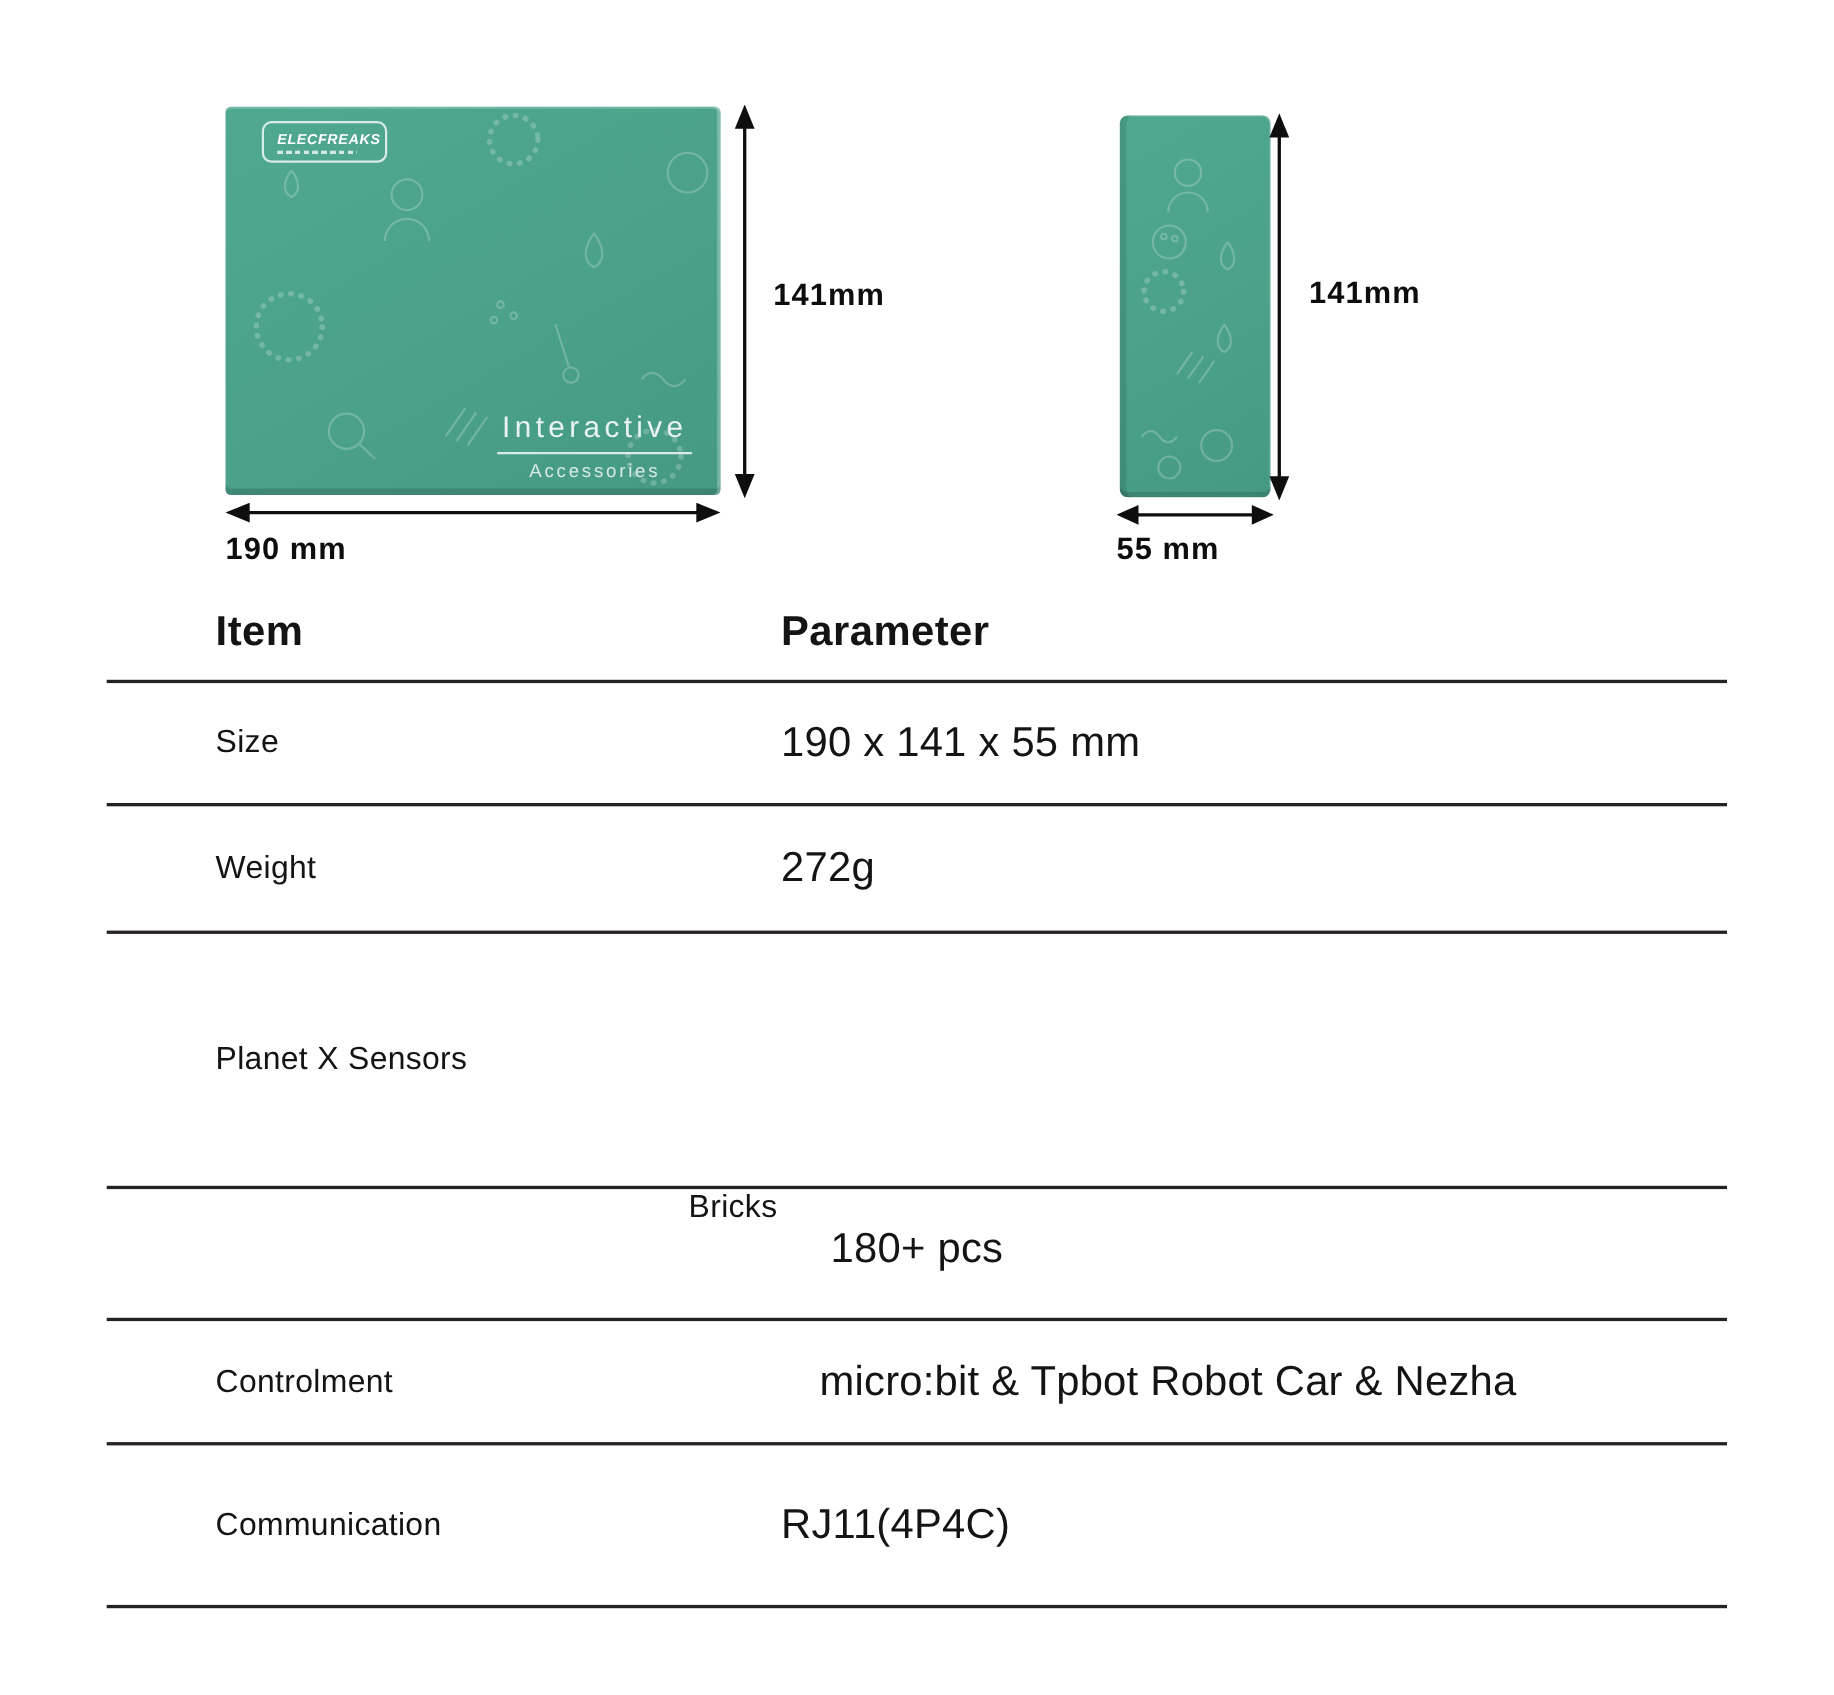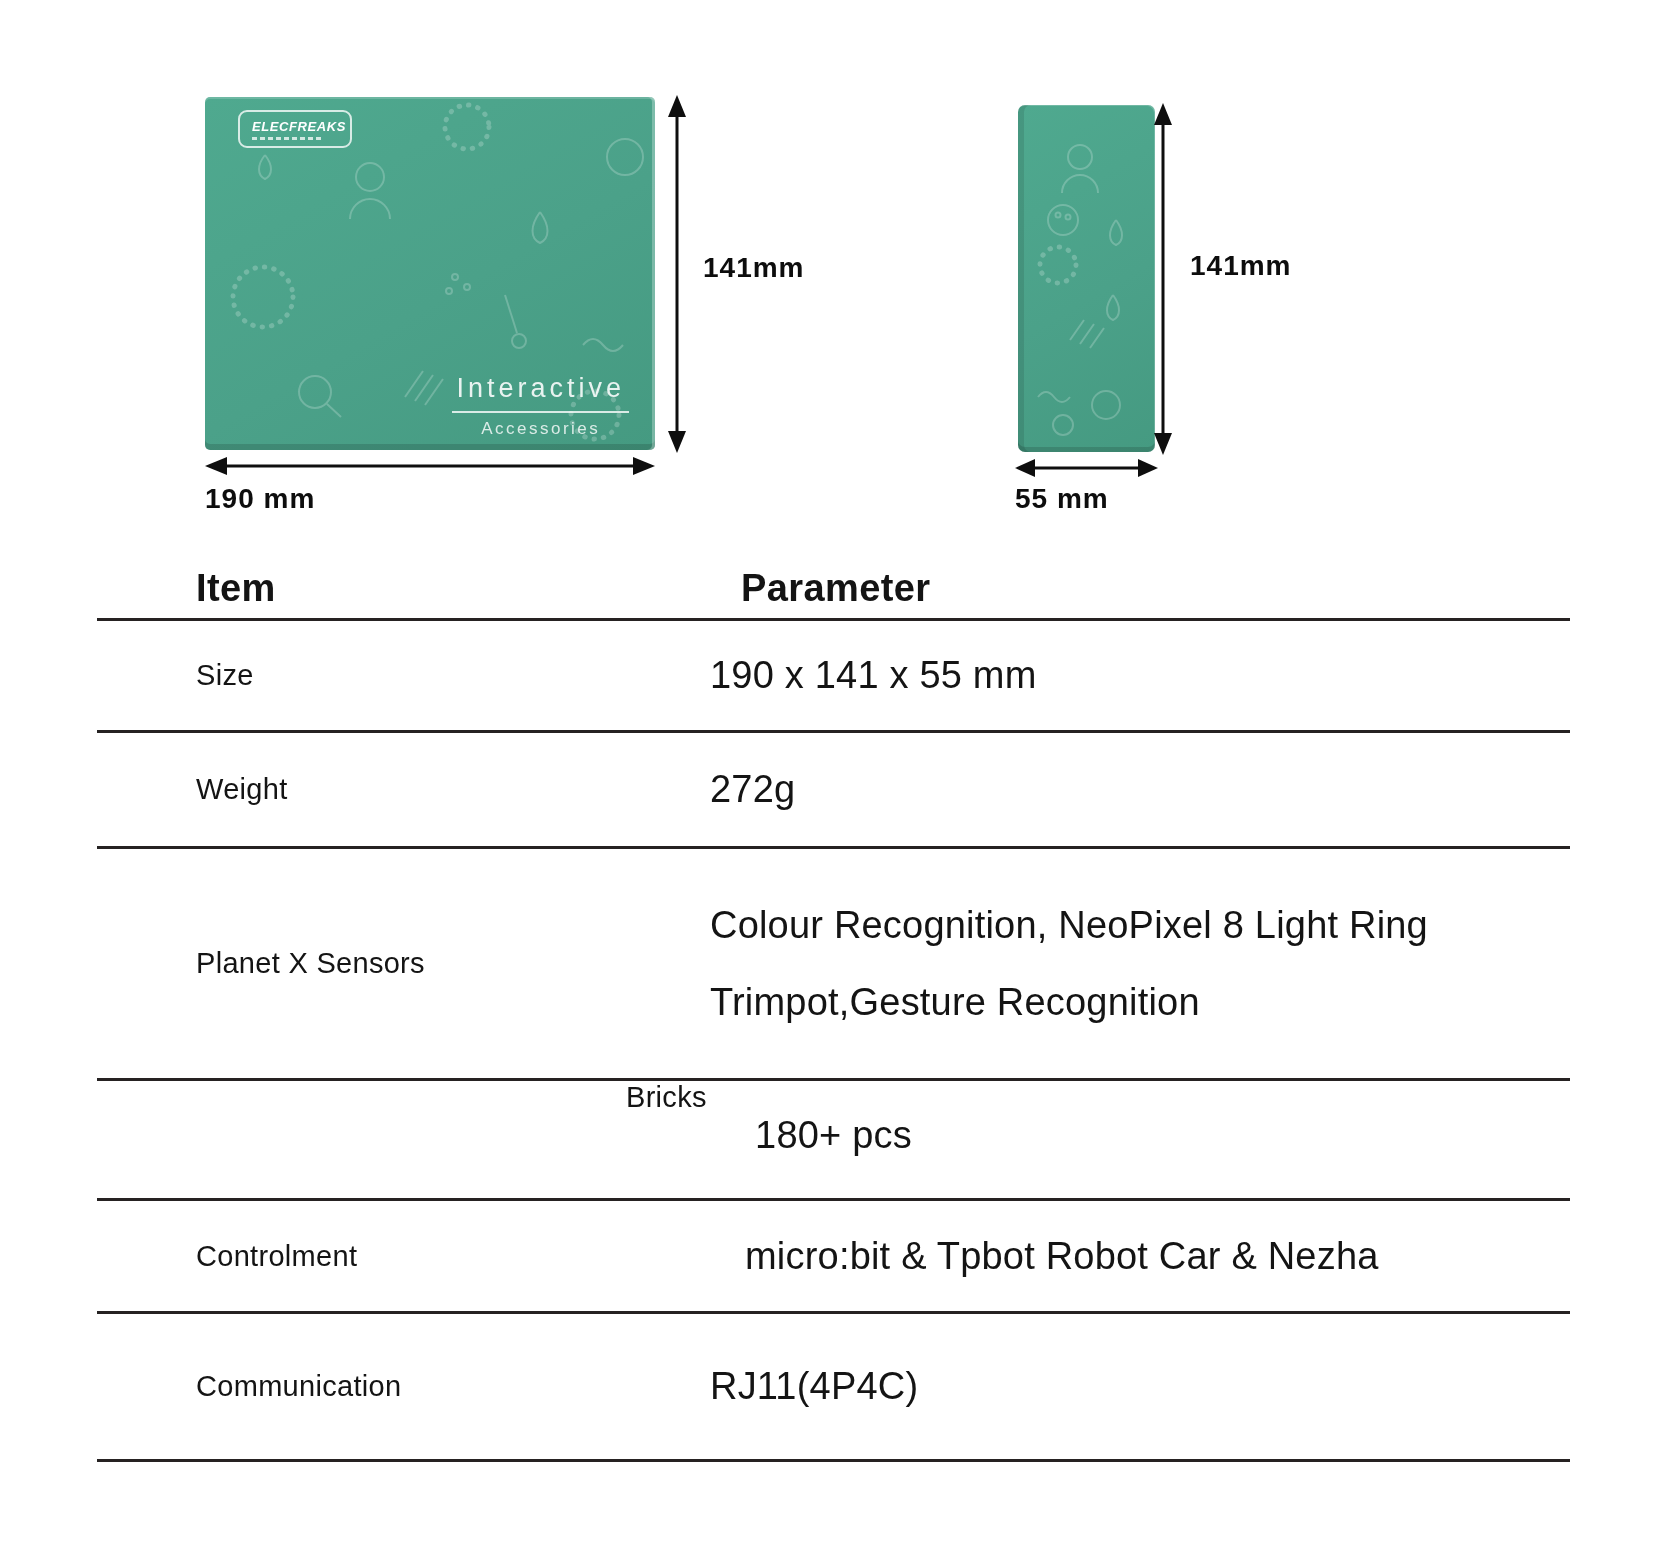--- a/index.html
+++ b/index.html
@@ -39,21 +39,21 @@
   .dim-arrow{position:absolute;}
   .dim-arrow line{stroke:#0e0e0e;stroke-width:3;}
   .dim-arrow polygon{fill:#0e0e0e;}
   .dim-label{position:absolute;font-size:28px;font-weight:600;color:#0d0d0d;letter-spacing:1px;}
   .dim-label.centered{text-align:left;}
   
   #spec-table{position:absolute;left:97px;top:528px;width:1473px;}
   .t-row{display:flex;align-items:center;border-bottom:3px solid #262222;box-sizing:border-box;}
   .t-row .col-item{box-sizing:border-box;width:613px;padding-left:99px;font-size:29px;font-weight:500;letter-spacing:.3px;}
   .t-row .col-param{flex:1;font-size:38px;font-weight:500;letter-spacing:.2px;}
-  #row-header{height:93px;align-items:flex-end;padding-bottom:8px;gap:31px;}
+  #row-header{height:93px;align-items:flex-end;padding-bottom:22px;}
   #row-header .col-item,#row-header .col-param{font-size:38px;font-weight:bold;letter-spacing:.4px;}
   #row-size{height:112px;}
   #row-weight{height:116px;}
   #row-sensors{height:232px;}
   #row-sensors .col-param div{line-height:77px;}
   #row-bricks{height:120px;flex-direction:column;}
   #row-controlment{height:113px;gap:35px;}
   #row-communication{height:148px;}
 </style>
 </head>
@@ -154,24 +154,20 @@
       <div class="col-param">190 x 141 x 55 mm</div>
     </div>
 
     <div class="t-row" id="row-weight">
       <div class="col-item">Weight</div>
       <div class="col-param">272g</div>
     </div>
 
     <div class="t-row" id="row-sensors">
       <div class="col-item">Planet X Sensors</div>
-      <div class="col-param">
-        <div>Colour Recognition, NeoPixel 8 Light Ring</div>
-        <div>Trimpot,Gesture Recognition</div>
-      </div>
     </div>
 
     <div class="t-row" id="row-bricks">
       <div class="col-item">Bricks</div>
       <div class="col-param">180+ pcs</div>
     </div>
 
     <div class="t-row" id="row-controlment">
       <div class="col-item">Controlment</div>
       <div class="col-param">micro:bit &amp; Tpbot Robot Car &amp; Nezha</div>

